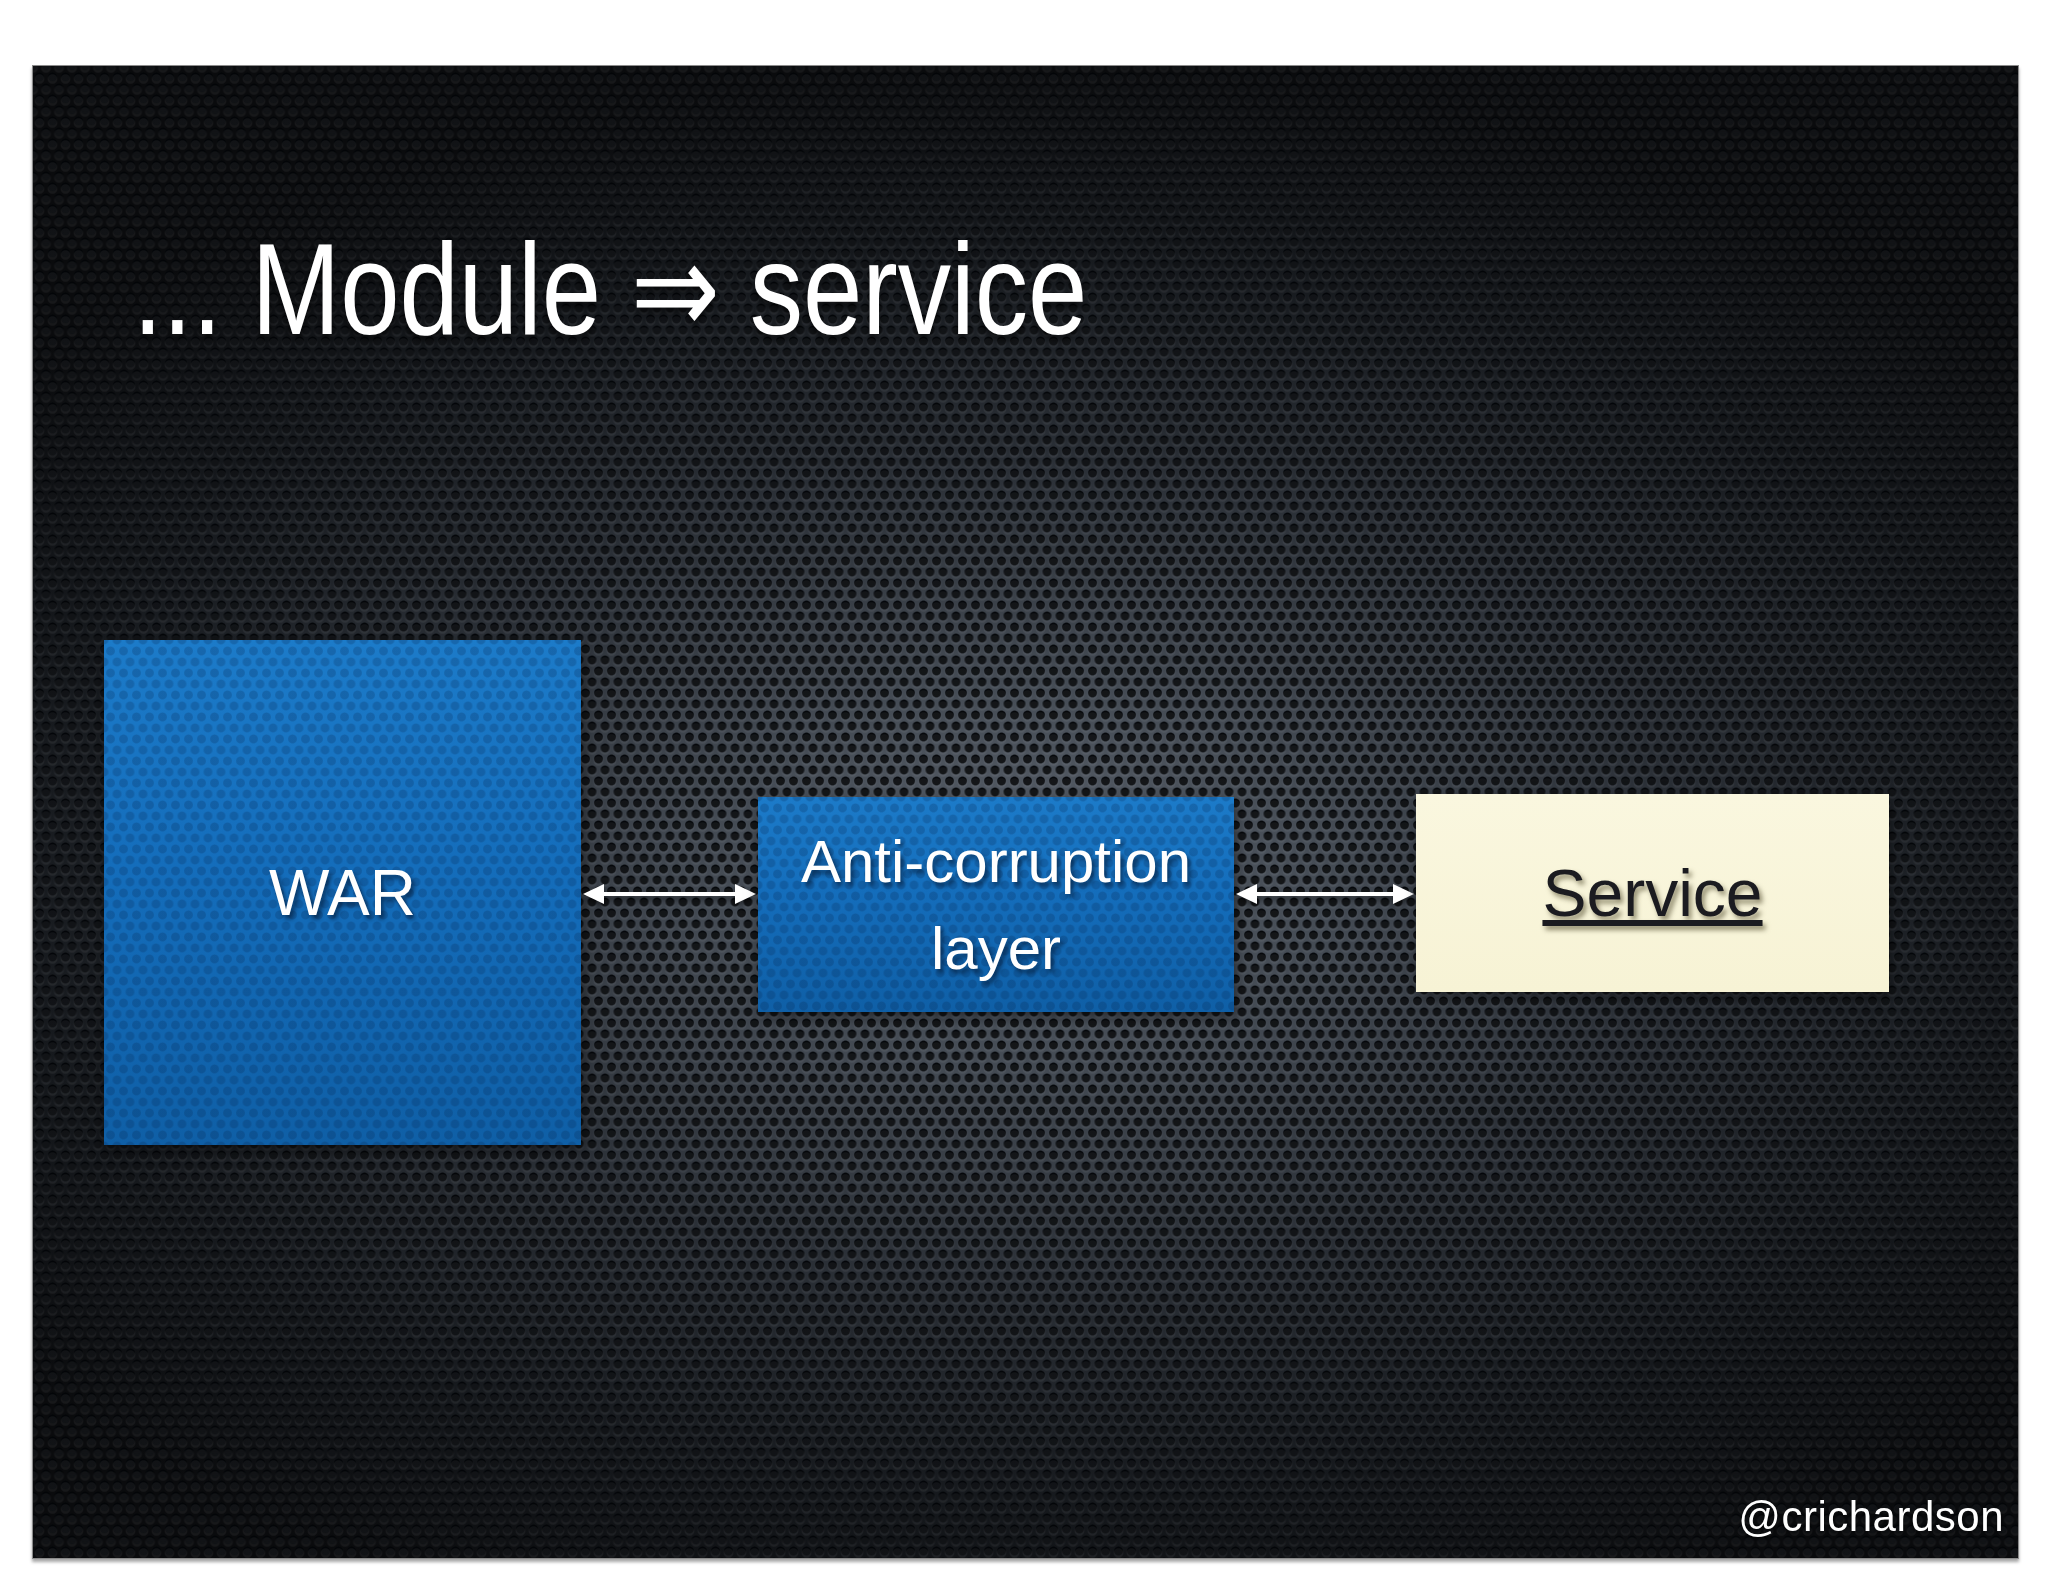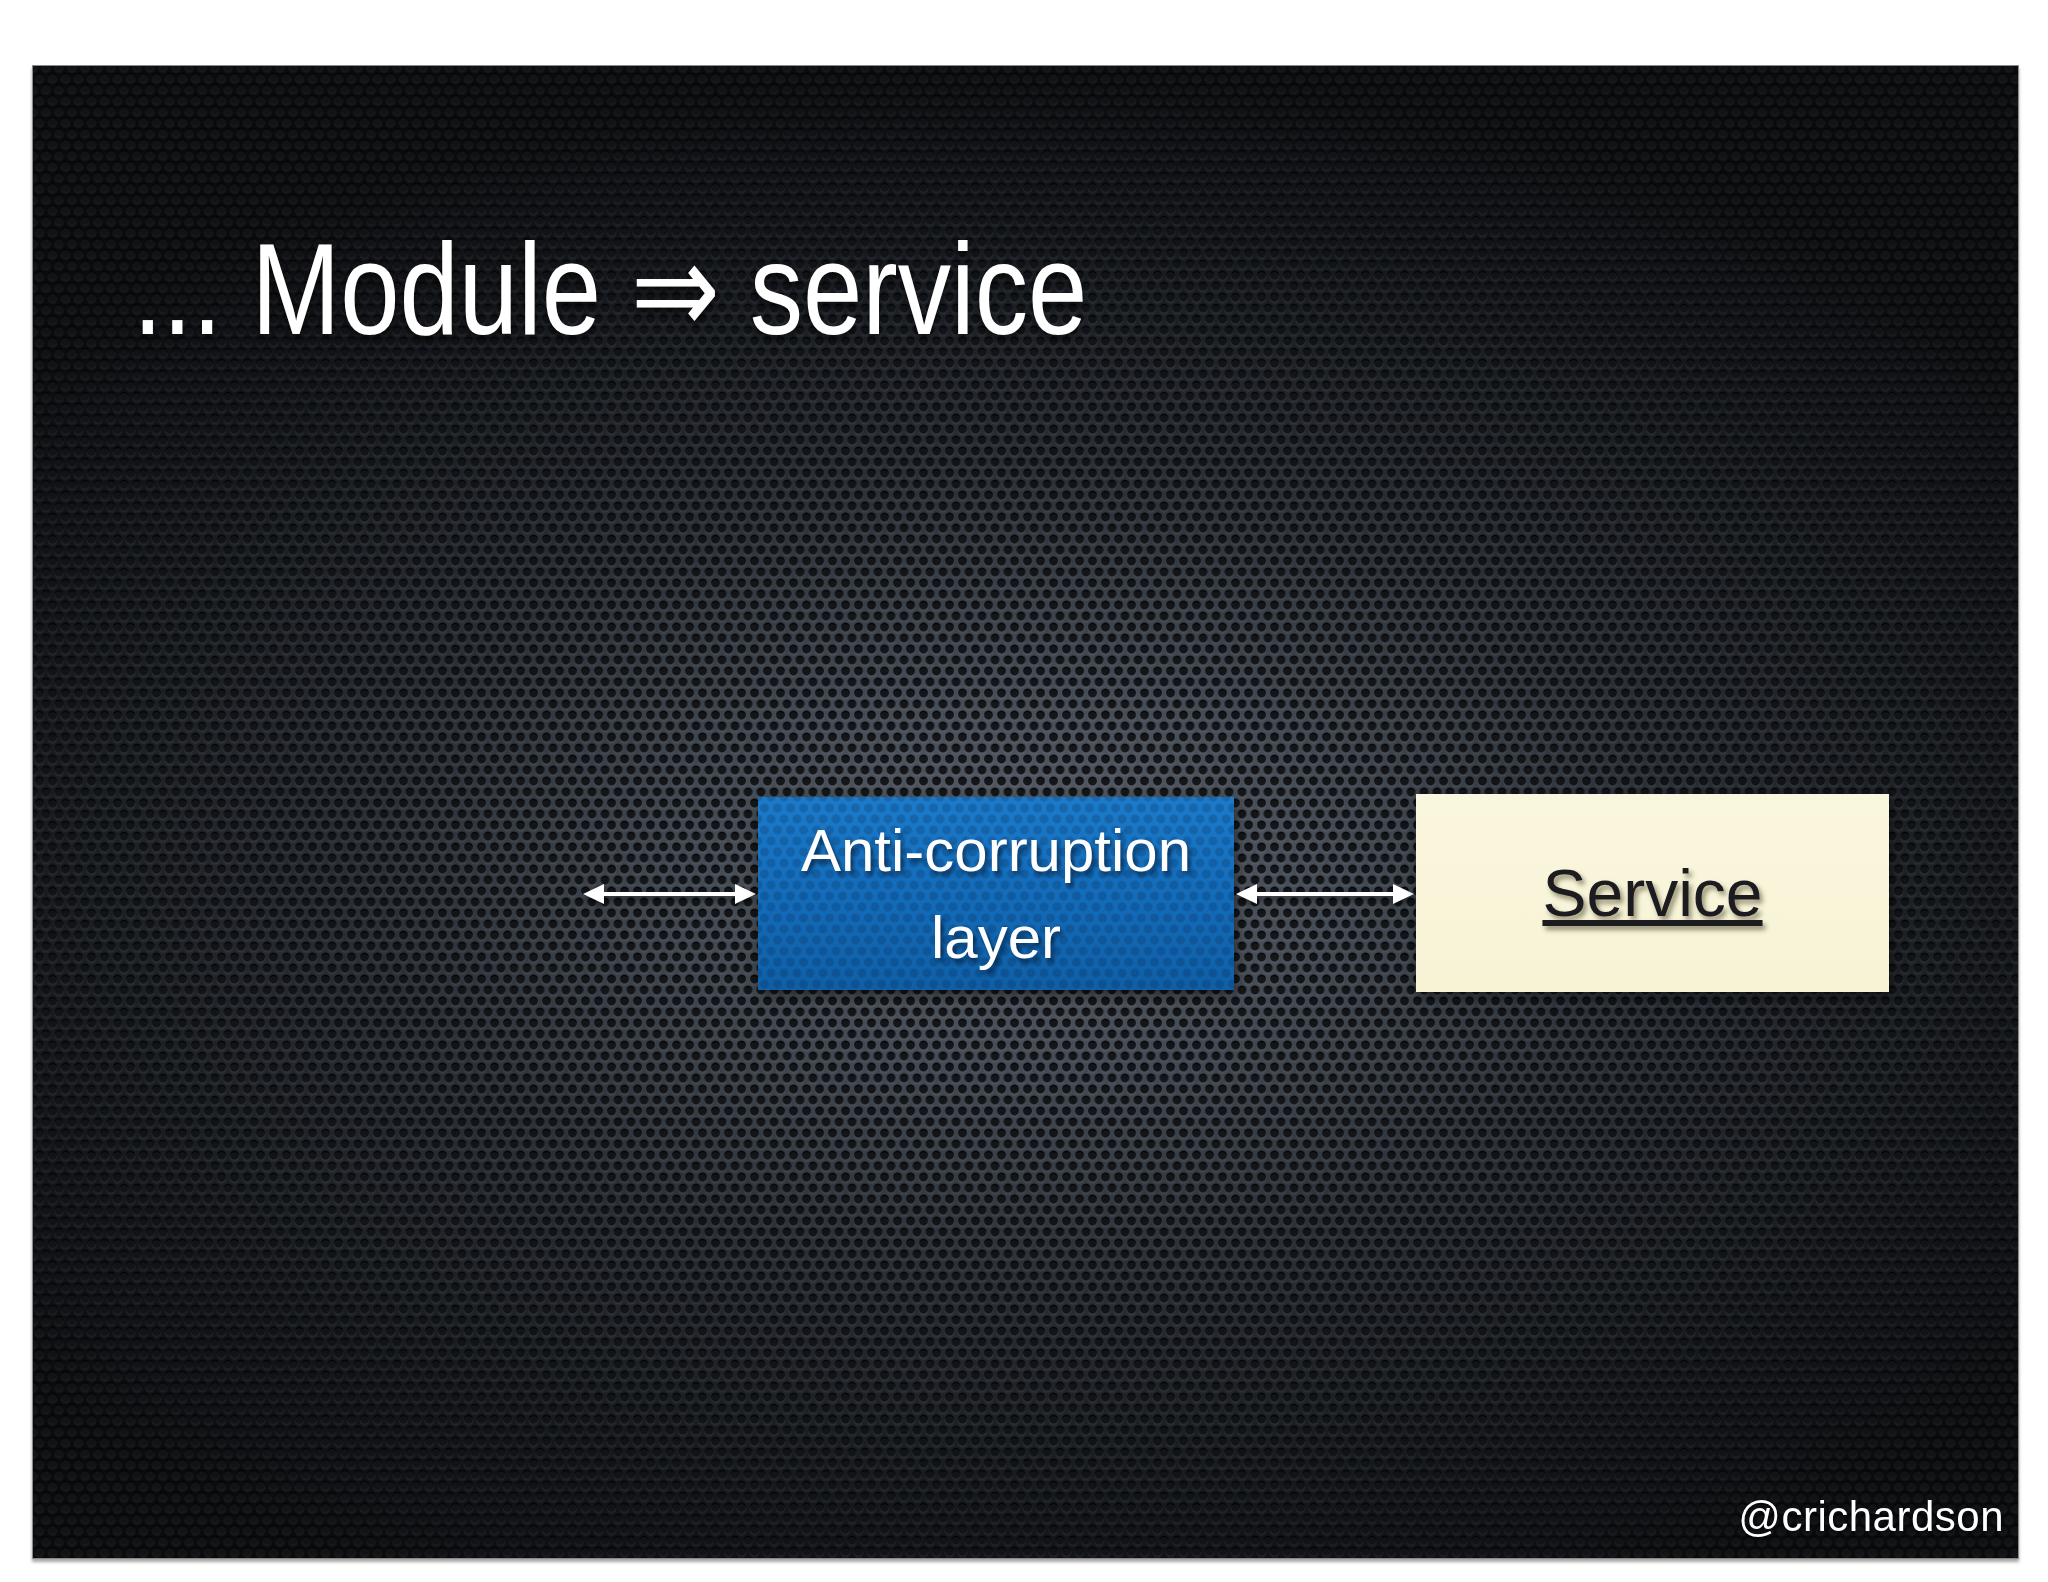--- a/index.html
+++ b/index.html
@@ -52,21 +52,21 @@
   .box.cream{
     background:linear-gradient(180deg,#faf7df 0%,#f7f3d5 100%);
     color:#1b1b20;
   }
   .box-label{
     font-weight:400;
     text-shadow:3px 4px 4px rgba(0,8,24,0.5);
   }
   .war-box{left:71px;top:574px;width:477px;height:505px;}
   .war-box .box-label{font-size:64px;}
-  .acl-box{left:725px;top:731px;width:476px;height:193px;justify-content:flex-end;}
+  .acl-box{left:725px;top:731px;width:476px;height:215px;justify-content:flex-end;}
   .acl-box .box-label{font-size:60px;line-height:1.45;padding:0 30px;}
   .service-box{left:1383px;top:728px;width:473px;height:198px;text-decoration:underline;}
   .service-box .box-label{font-size:66px;text-shadow:3px 4px 5px rgba(90,85,55,0.65);}
   
   .arrow{
     position:absolute;top:806px;height:44px;
     filter:drop-shadow(0 3px 3px rgba(0,0,0,0.55));
   }
   .arrow-war-acl{left:548px;width:177px;}
   .arrow-acl-service{left:1201px;width:182px;}
@@ -78,20 +78,23 @@
     text-shadow:0 2px 4px rgba(0,0,0,0.6);
   }
 </style>
 </head>
 <body>
 
 <div class="slide">
 
   <div class="title">... Module ⇒ service</div>
 
+  <div class="box blue war-box">
+    <span class="box-label">WAR</span>
+  </div>
 
   <svg class="arrow arrow-war-acl" width="177" height="44" viewBox="0 0 177 44" xmlns="http://www.w3.org/2000/svg">
     <line x1="18" y1="22" x2="159" y2="22" stroke="#ffffff" stroke-width="4"></line>
     <polygon points="2,22 23,12 23,32" fill="#ffffff"></polygon>
     <polygon points="175,22 154,12 154,32" fill="#ffffff"></polygon>
   </svg>
 
   <div class="box blue acl-box">
     <span class="box-label">Anti-corruption layer</span>
   </div>

